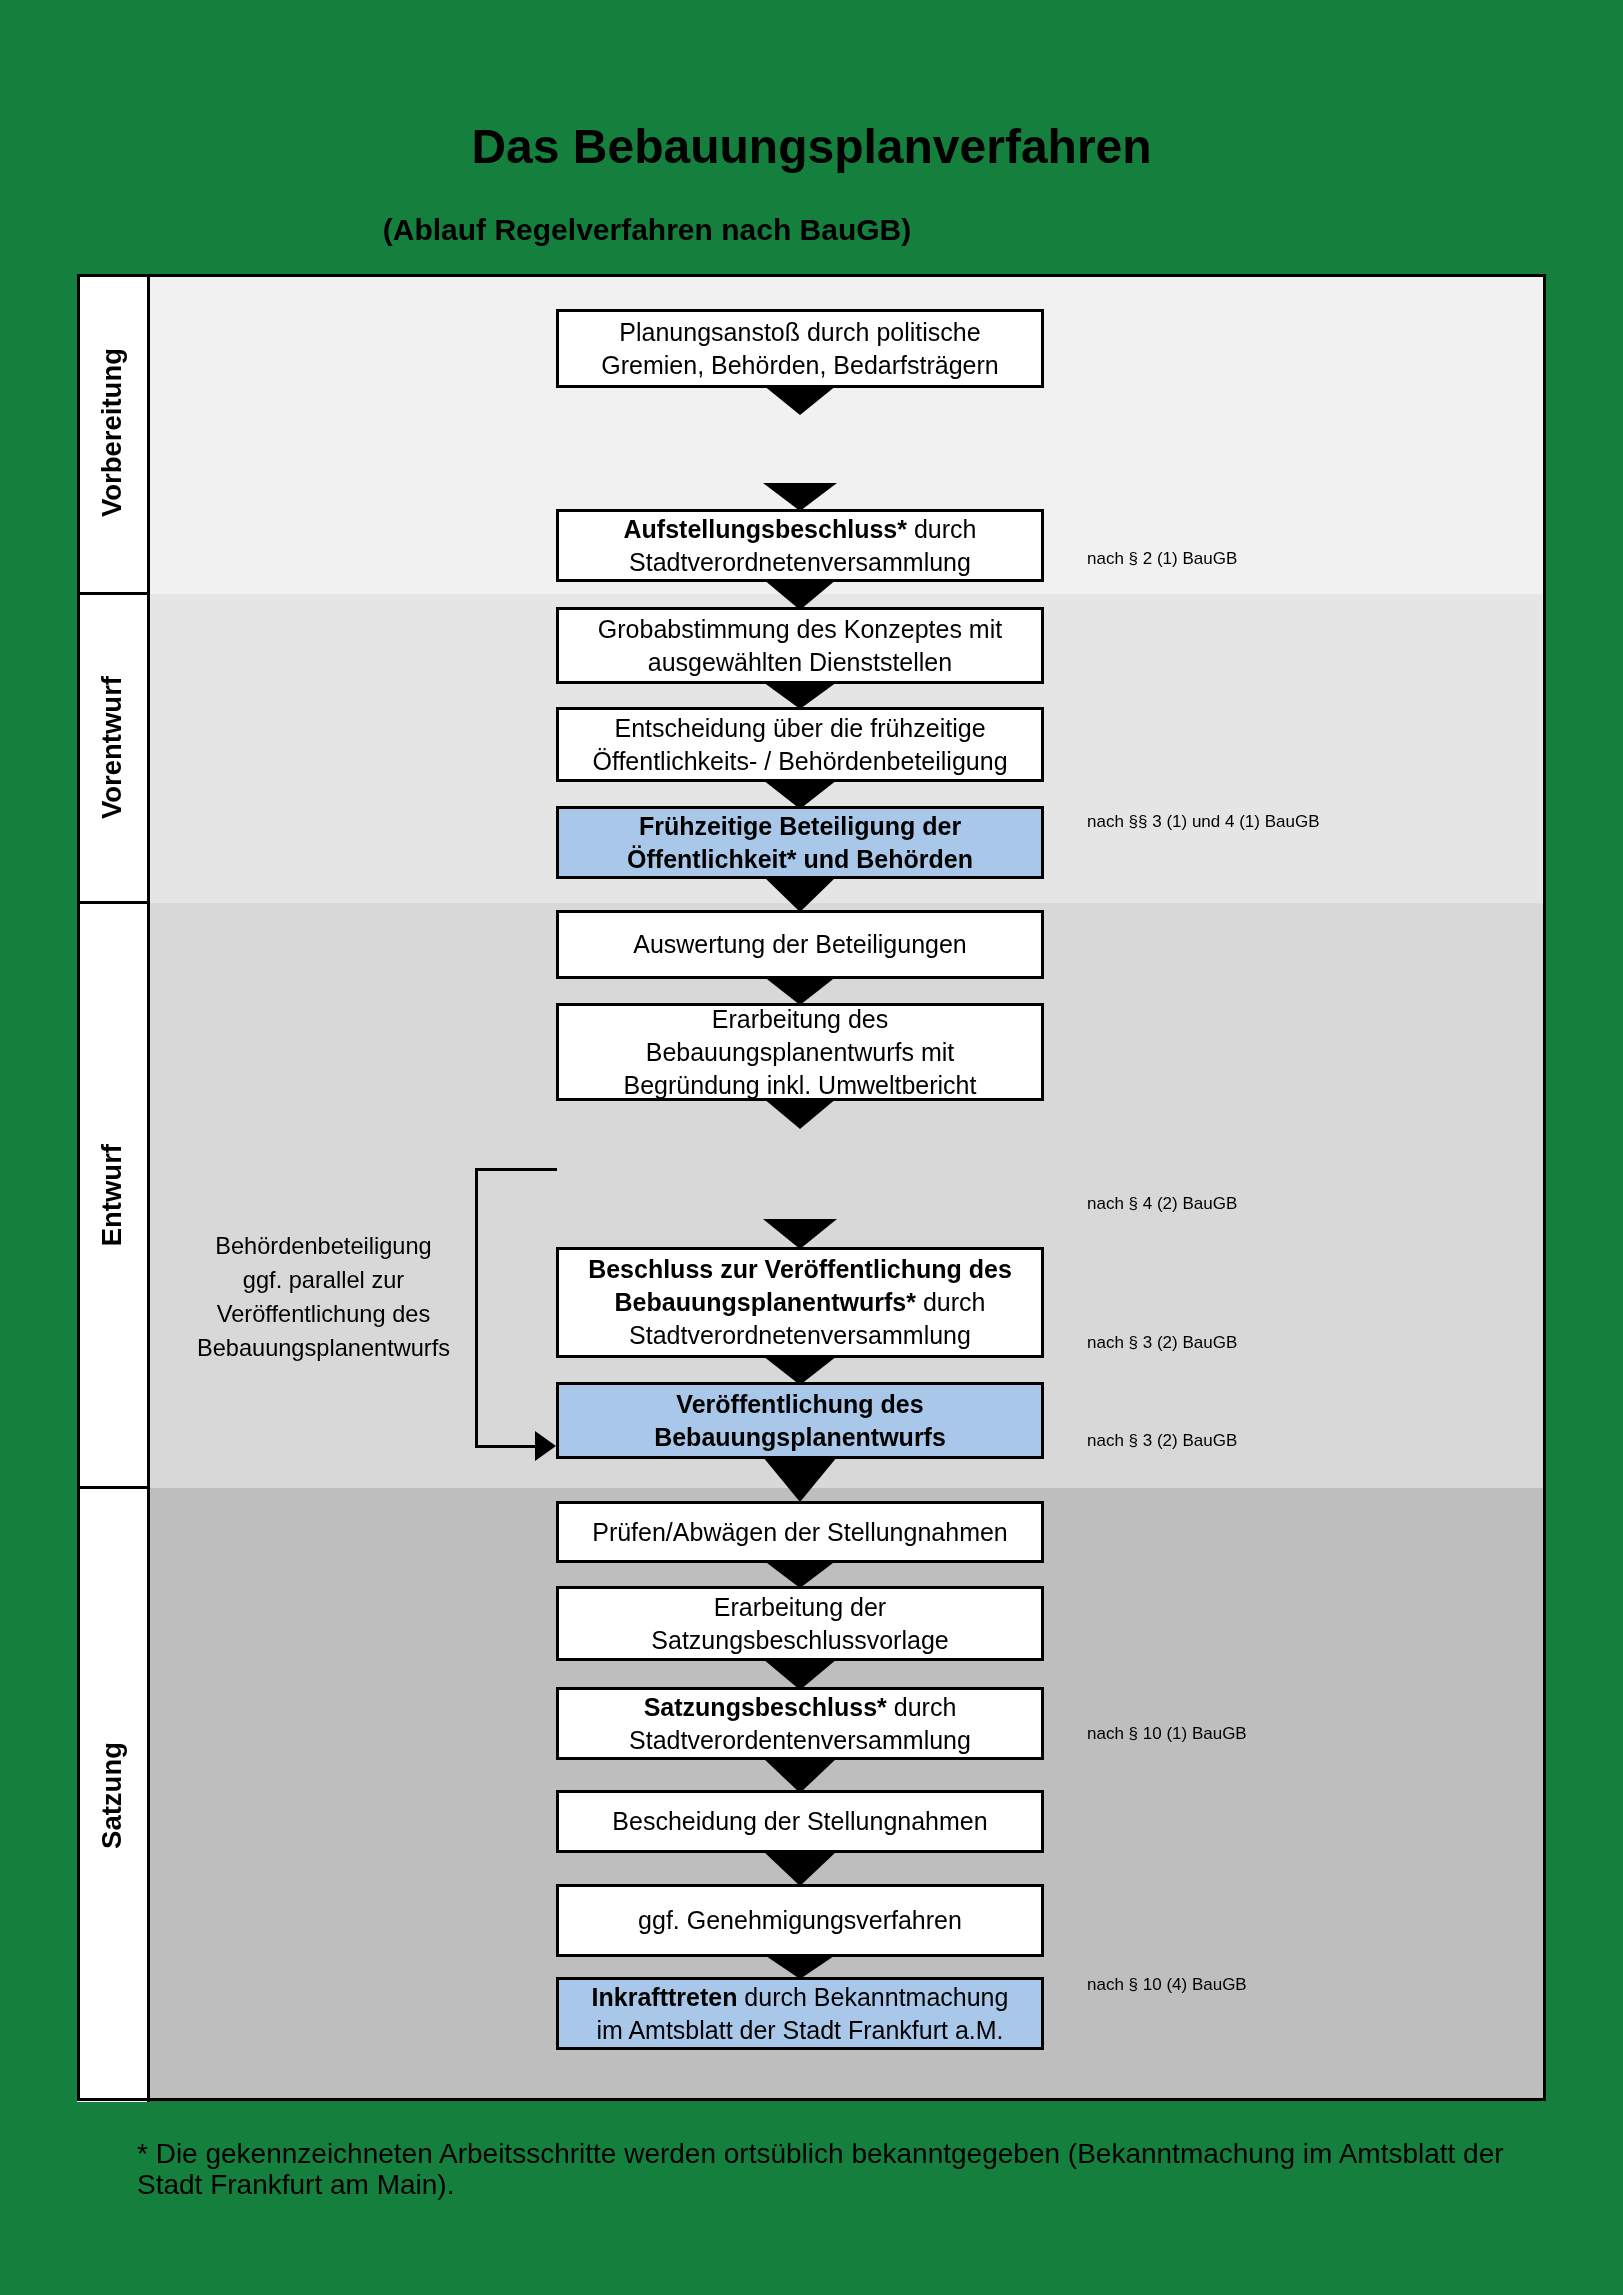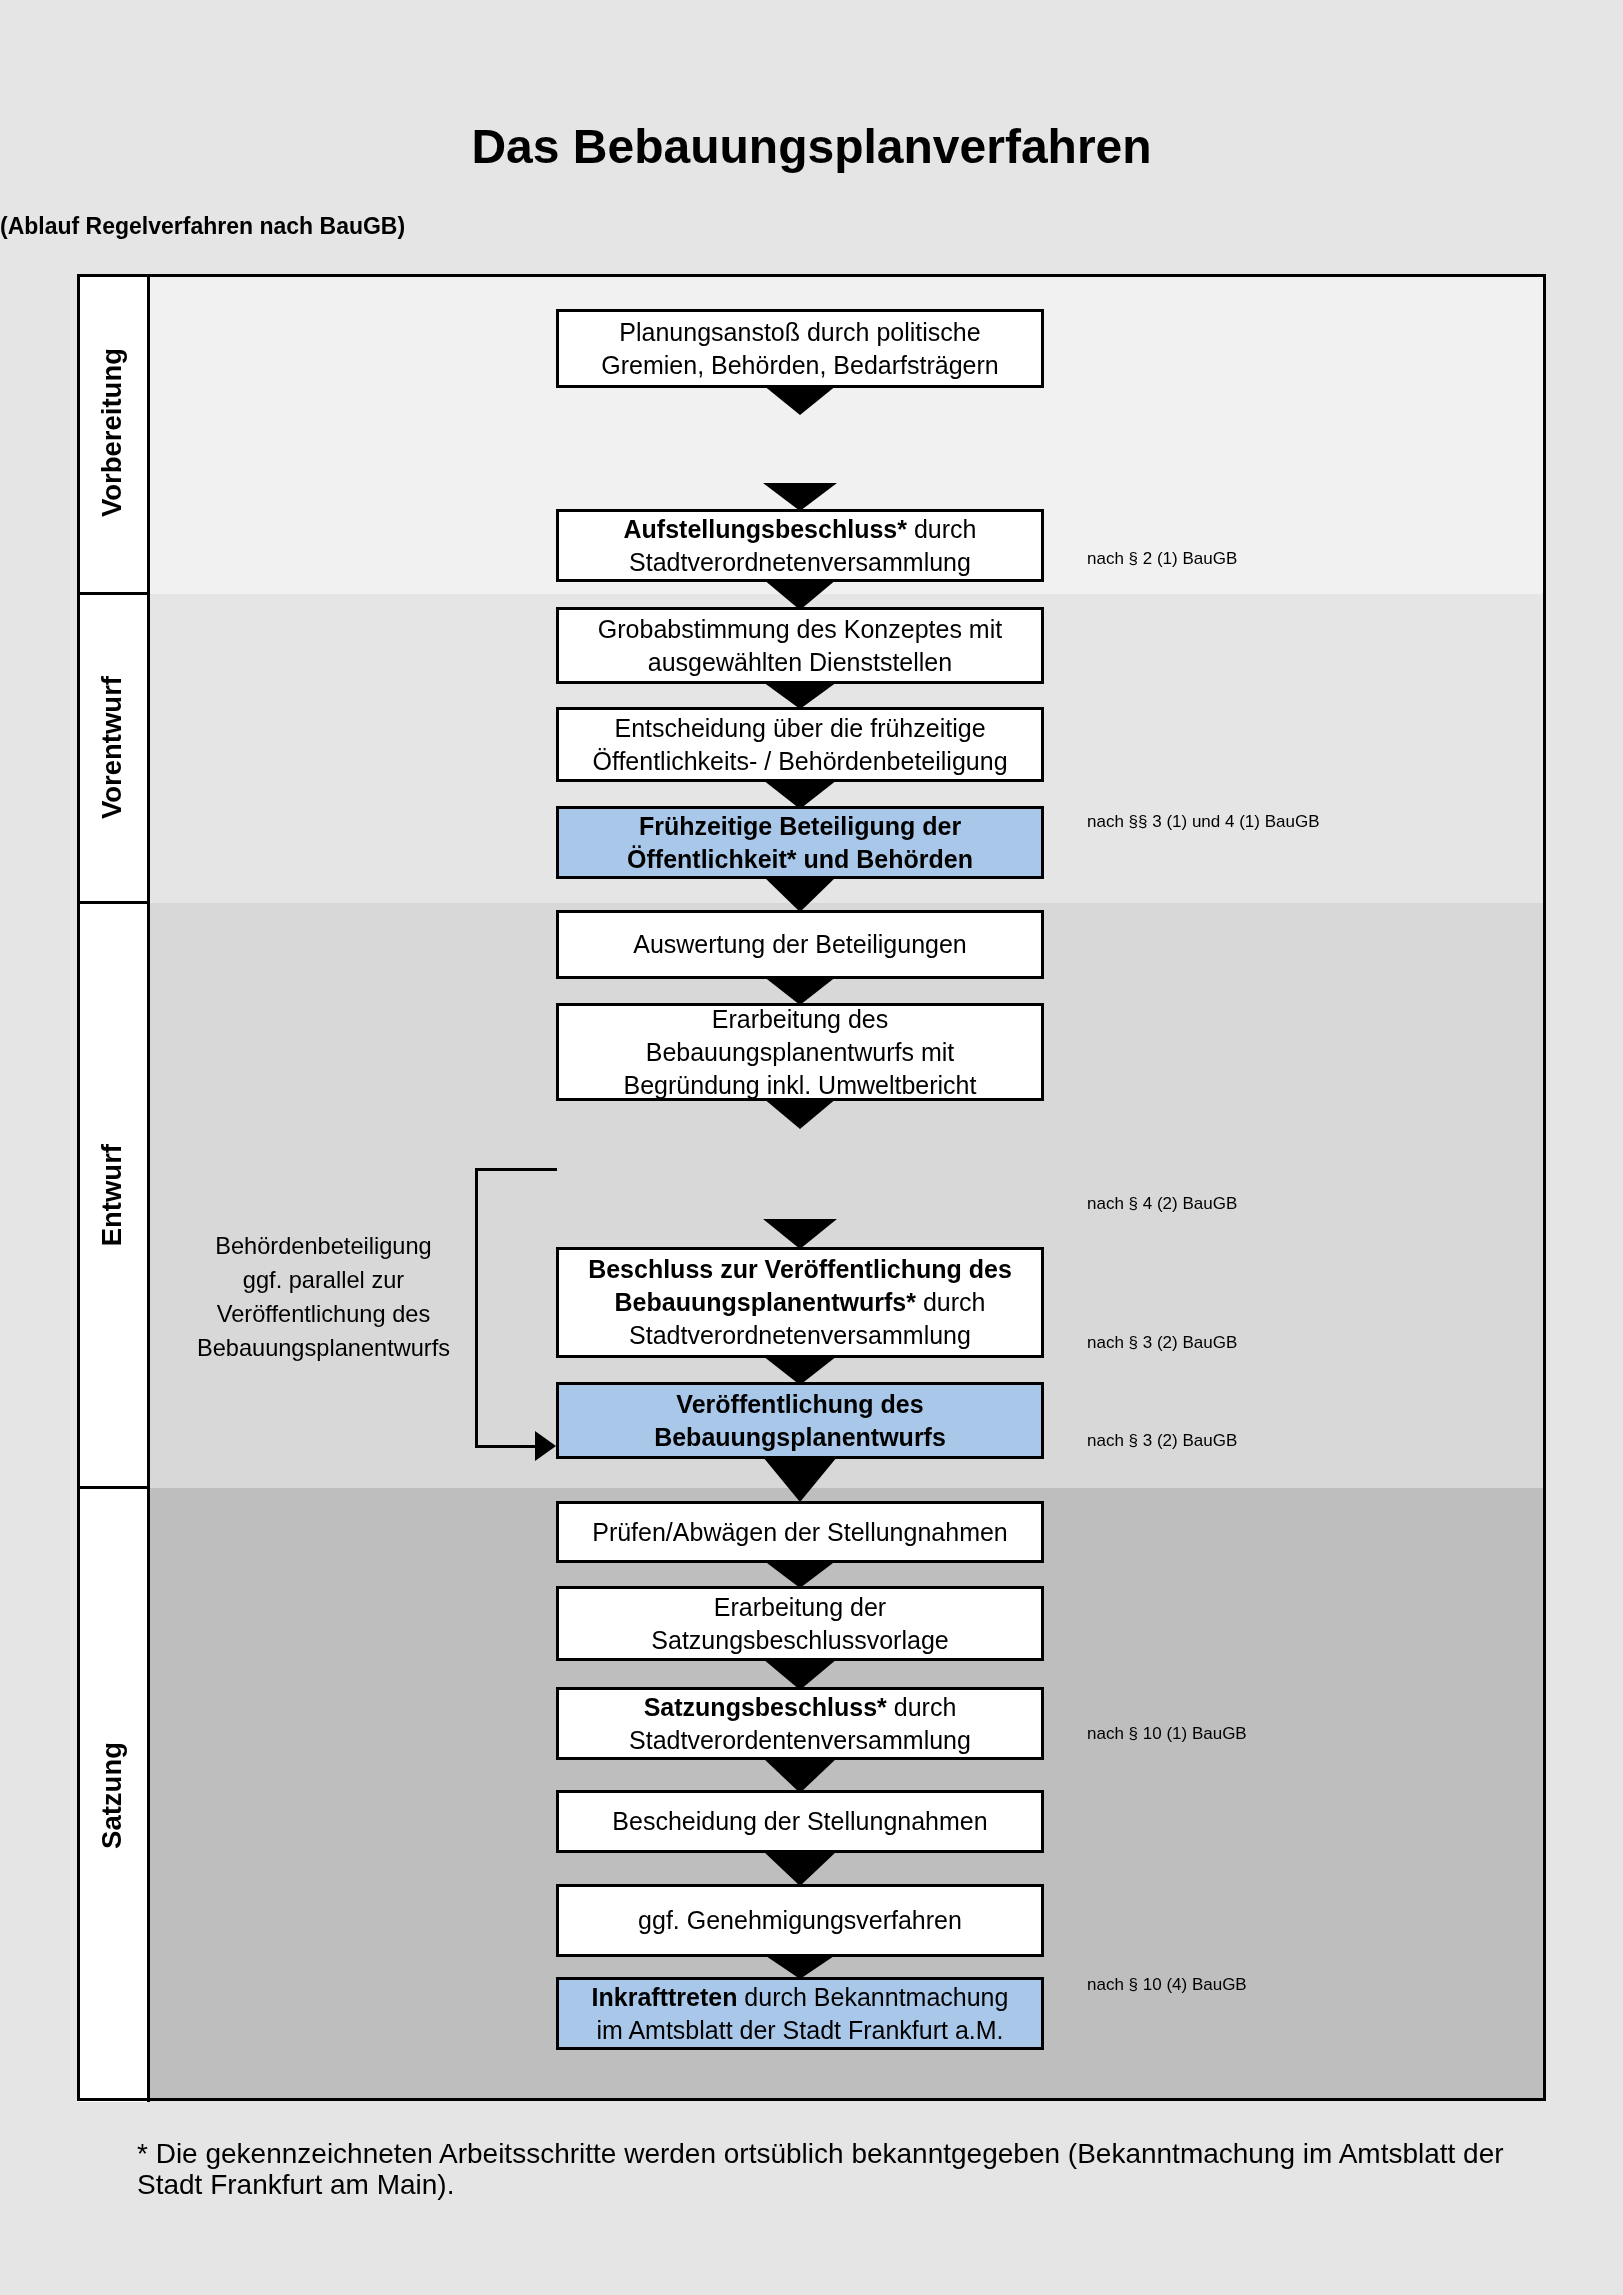--- a/index.html
+++ b/index.html
@@ -1,22 +1,22 @@
 <!DOCTYPE html>
 <html style="font-size:10.5px"><head>
 <meta charset="utf-8">
 <style>
   html,body{margin:0;padding:0;background:#fff;}
   body{width:1623px;height:2295px;position:relative;font-family:"Liberation Sans",sans-serif;color:#000;}
-  .page{position:absolute;left:0;top:0;width:1623px;height:2295px;background:#e5e5e5;}
+  .page{position:absolute;left:0;top:0;width:1623px;height:2295px;background:#15803d;}
 
   .title{position:absolute;left:0;top:119px;width:1623px;text-align:center;
          font-size:48px;font-weight:bold;letter-spacing:0;}
-  .subtitle{position:absolute;left:0;top:213px;width:1294px;text-align:left;
-         font-size:23px;font-weight:bold;}
+  .subtitle{position:absolute;left:0;top:213px;width:1294px;text-align:center;
+         font-size:30px;font-weight:bold;}
 
   
   .band{position:absolute;left:146px;width:1399px;z-index:1;}
   .band.b1{top:274px;height:321px;background:#f1f1f1;}
   .band.b2{top:594px;height:309px;background:#e5e5e5;}
   .band.b3{top:903px;height:585px;background:#d8d8d8;}
   .band.b4{top:1488px;height:613px;background:#bebebe;}
 
   
   .labels{position:absolute;left:77px;top:274px;width:73px;height:1827px;z-index:4;}

